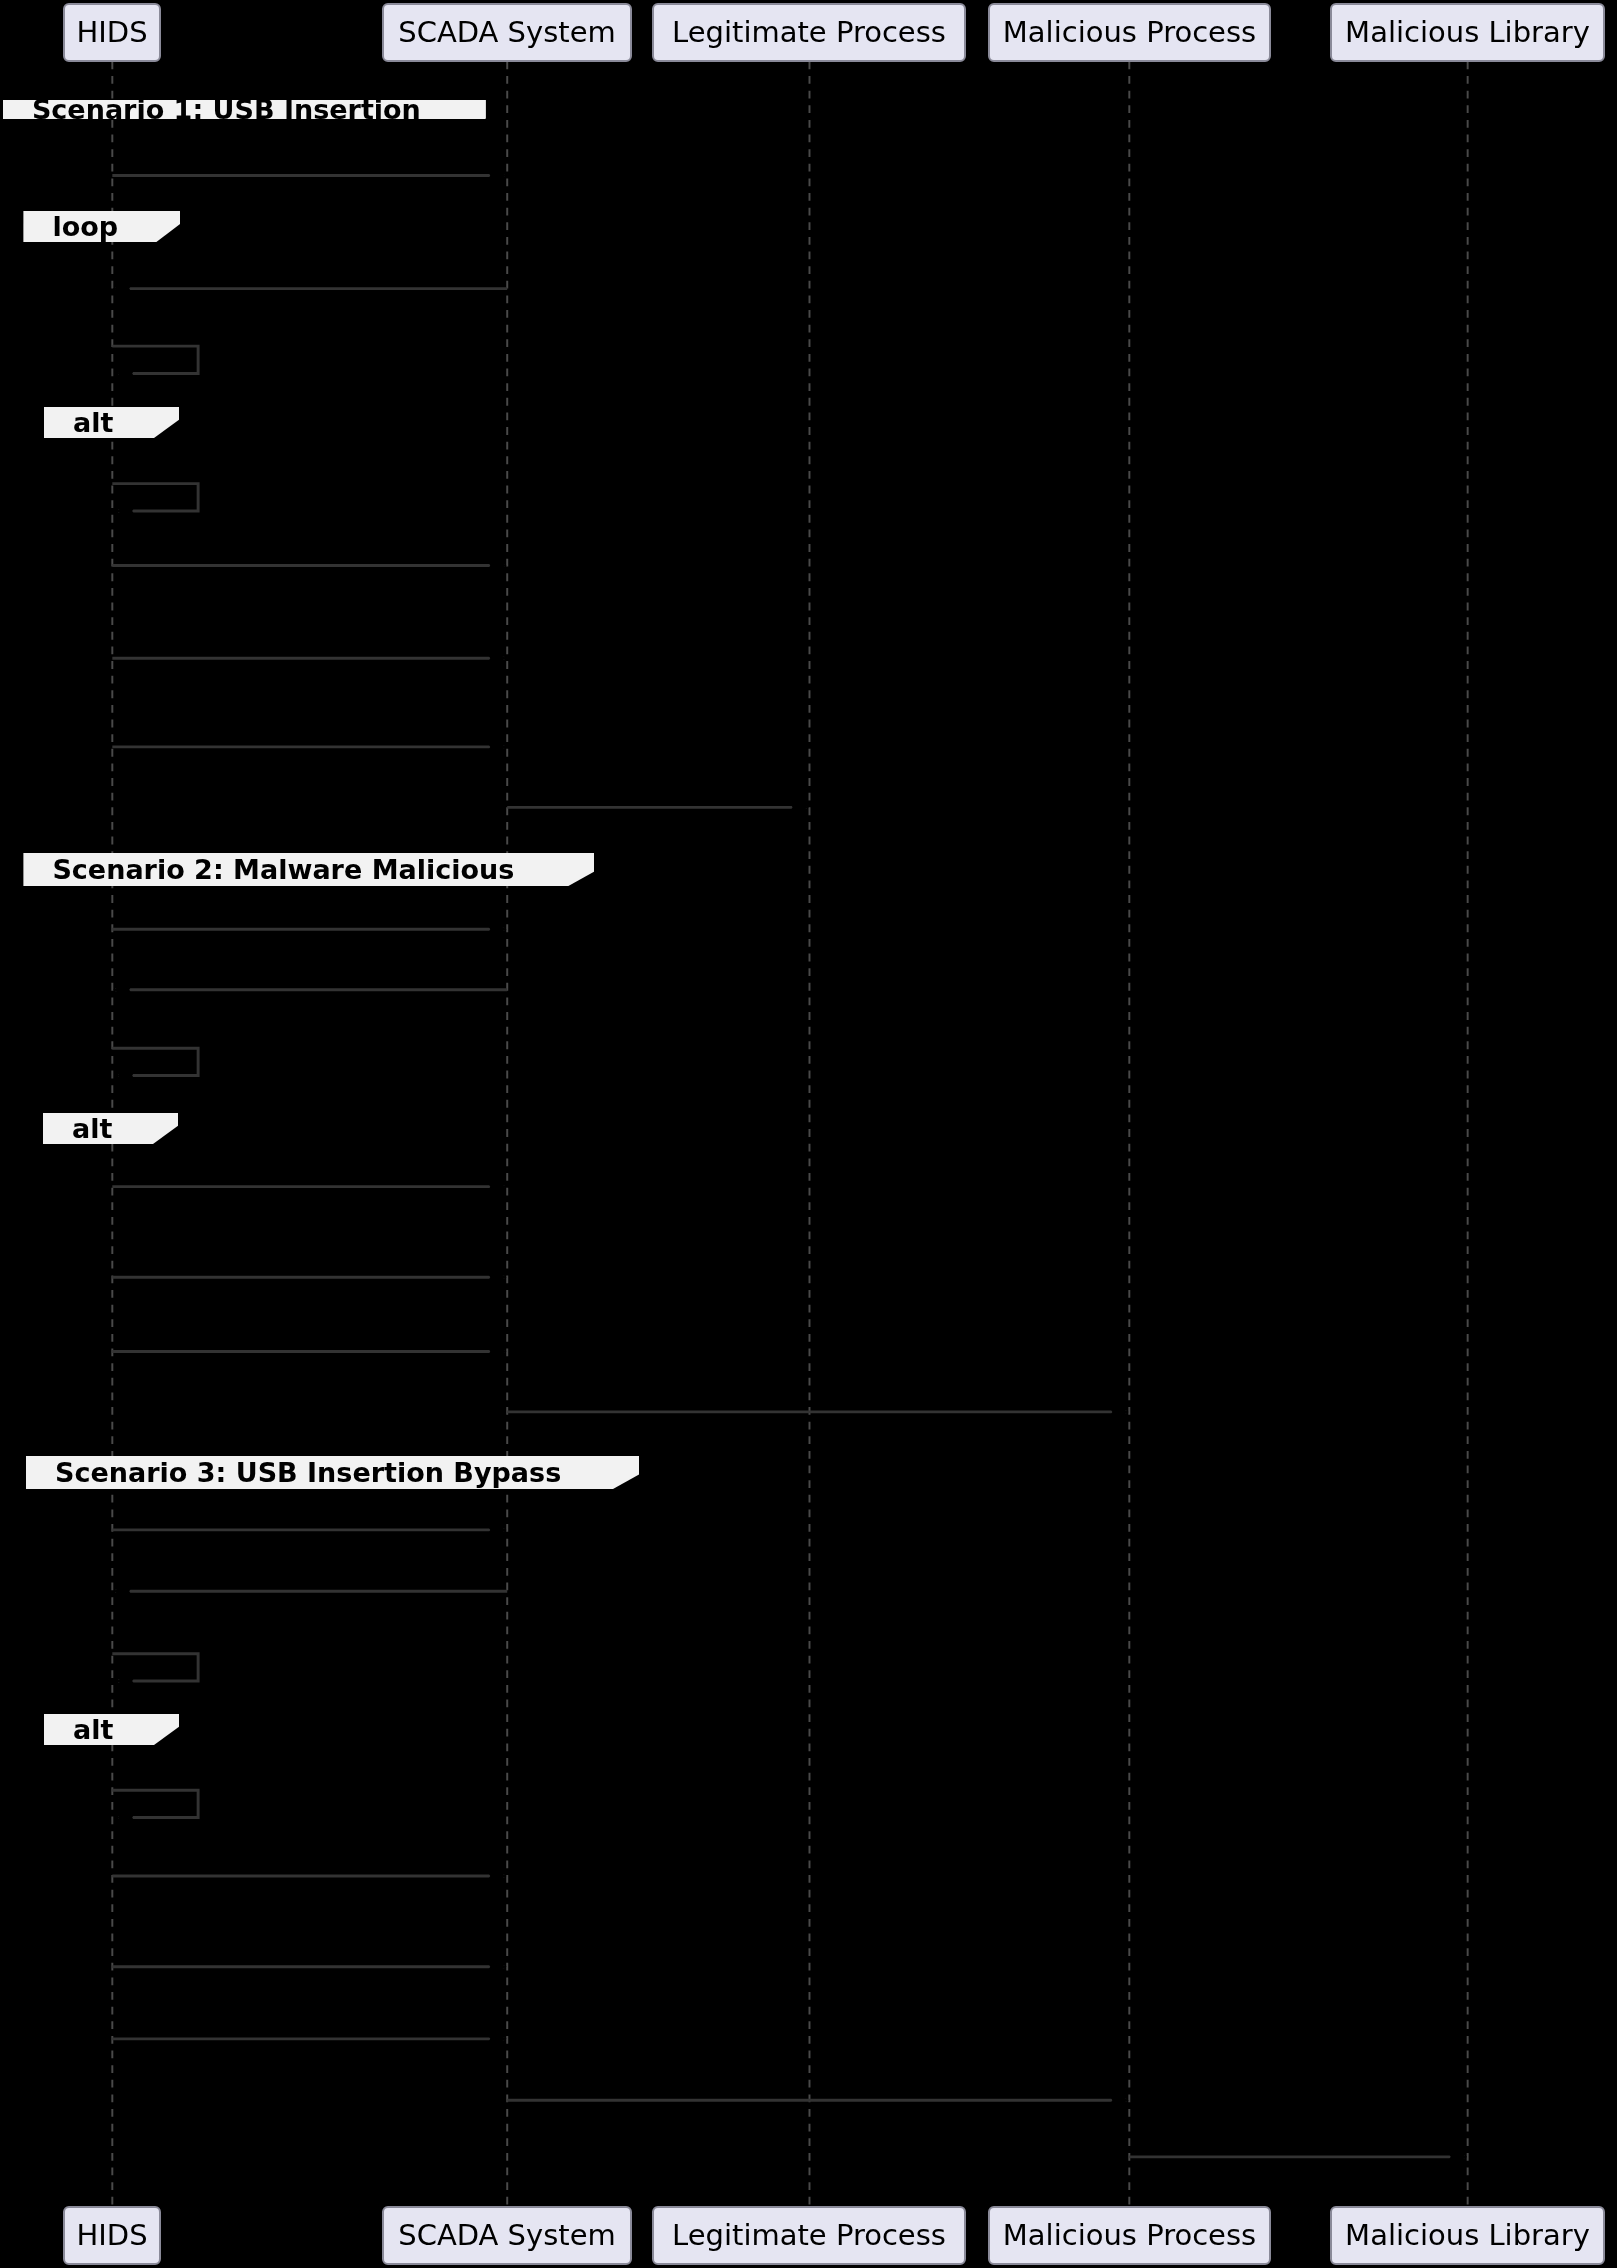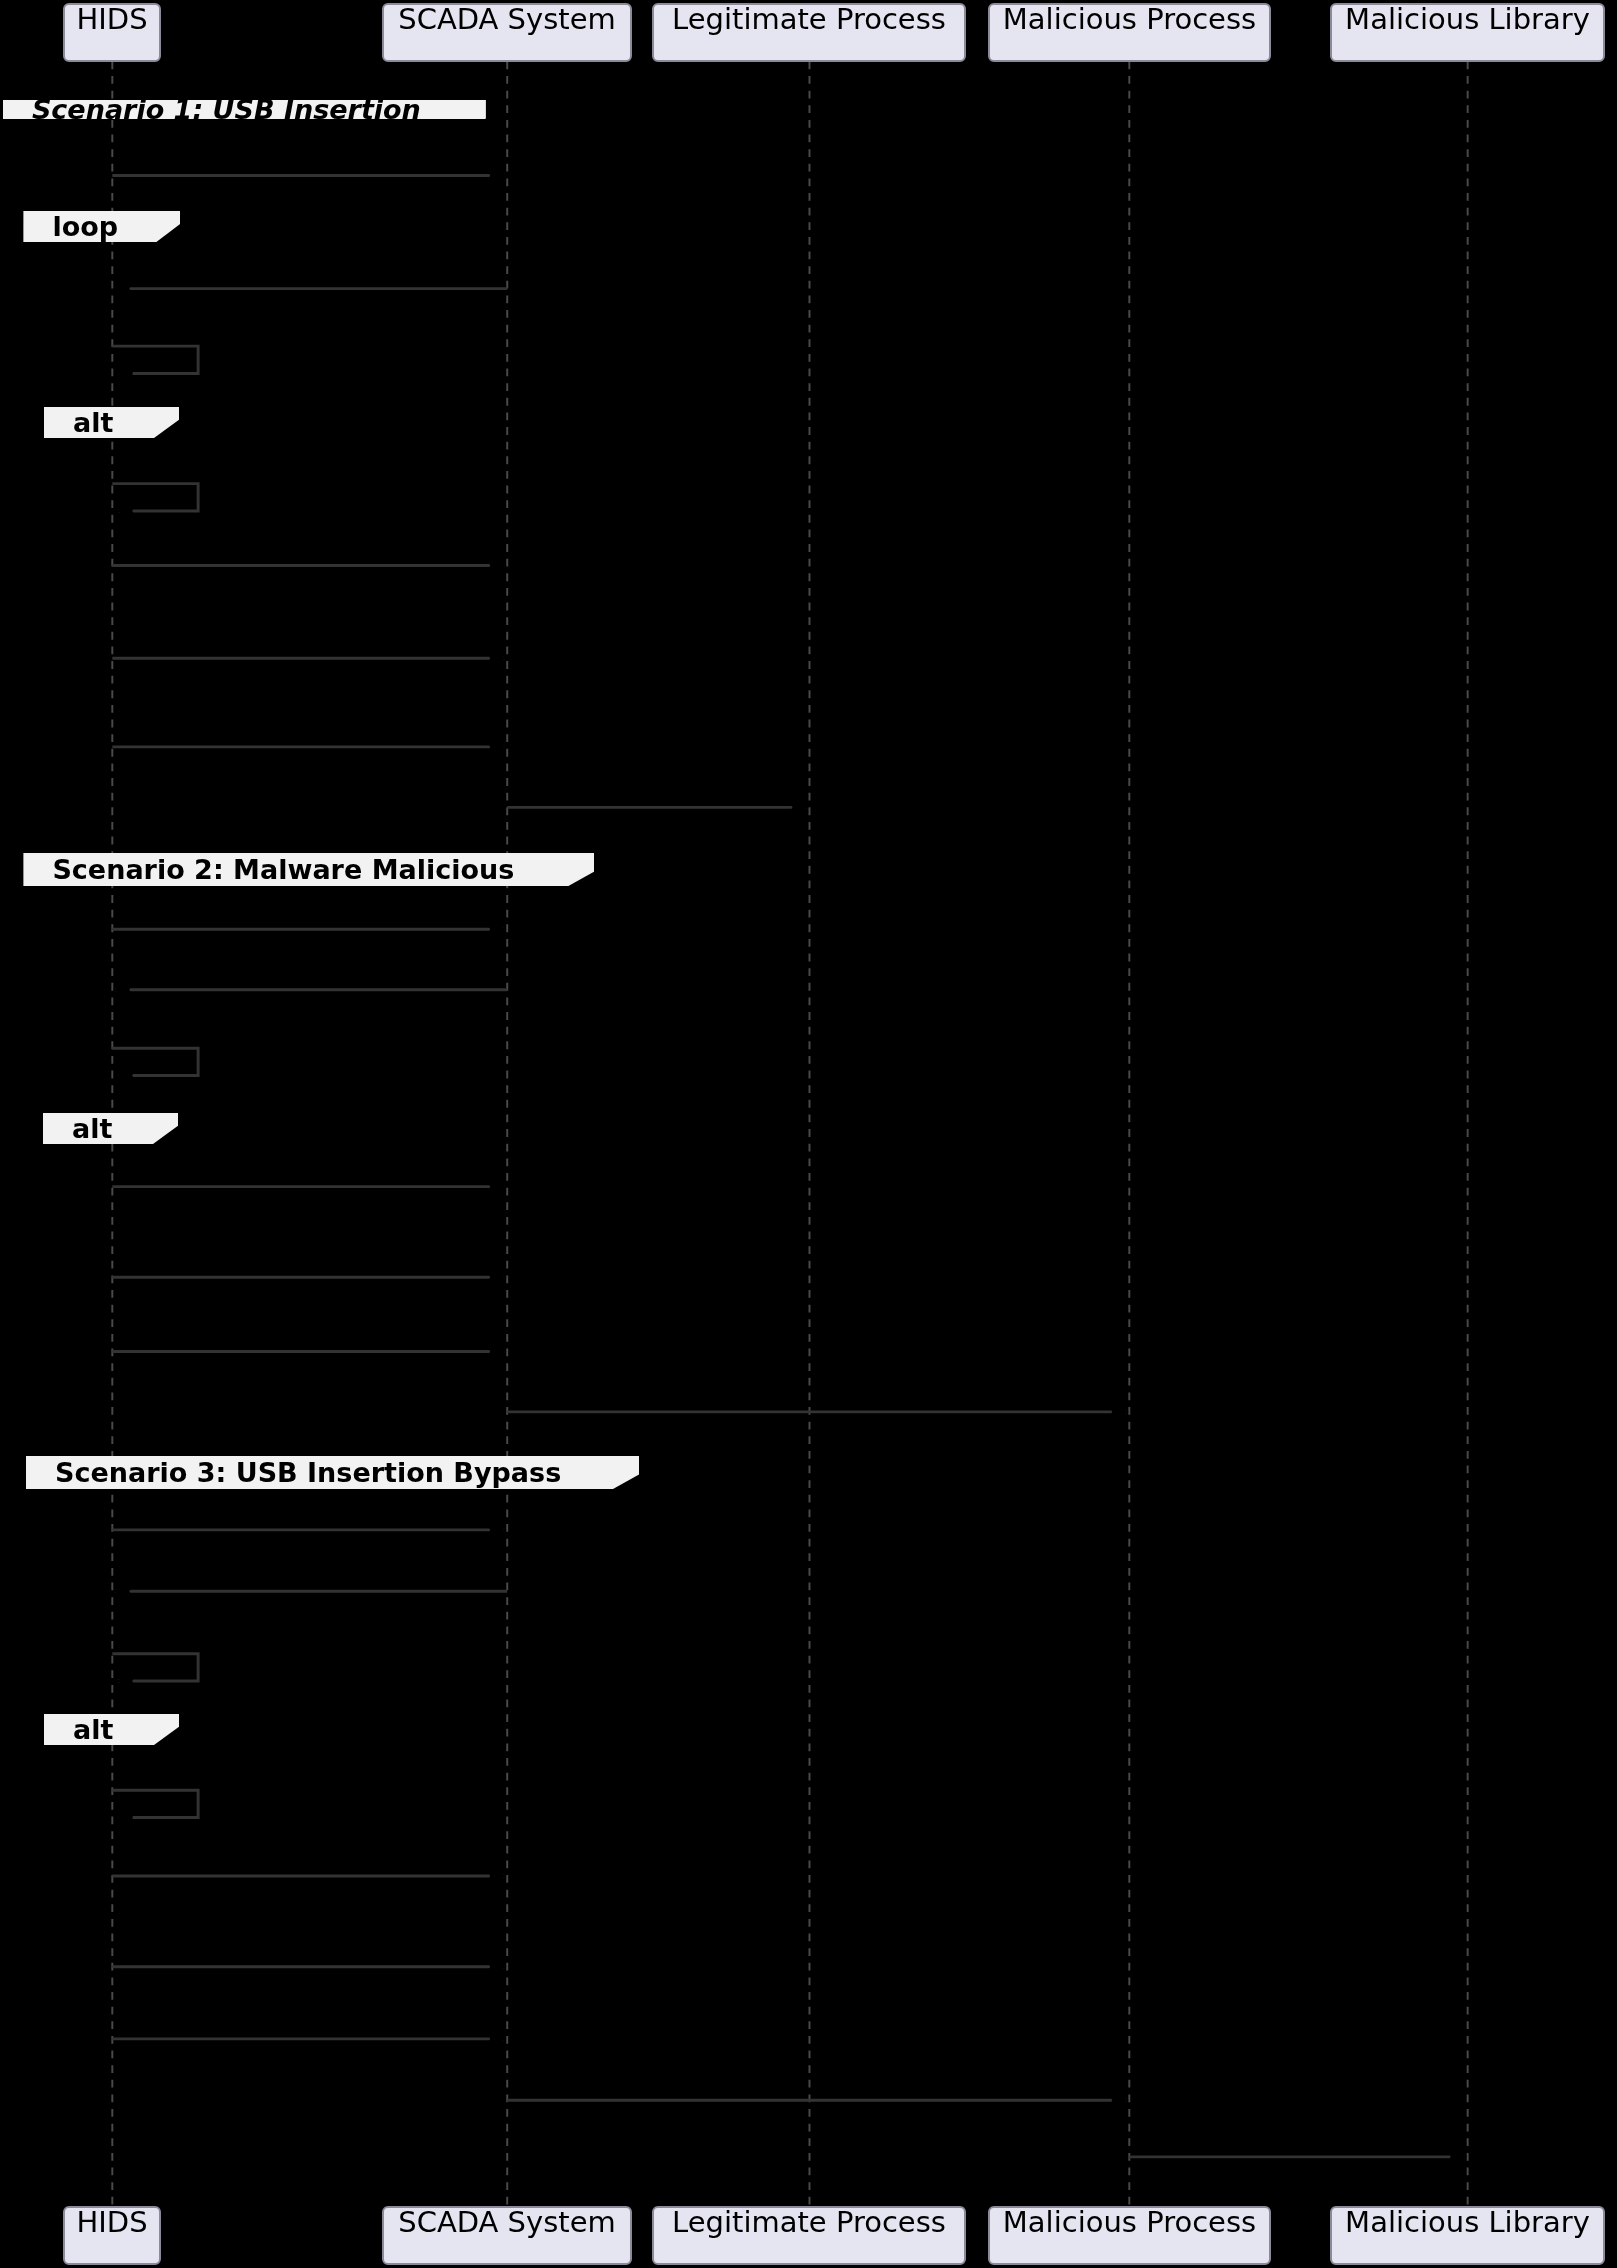--- a/index.html
+++ b/index.html
@@ -19,20 +19,21 @@
     position: absolute;
     left: 0; top: 0;
   }
   .actor-box {
     position: absolute;
     box-sizing: border-box;
     background: var(--actor-fill, #e5e5f2);
     border: 2px solid var(--actor-border, #8a8a99);
     border-radius: 5.9px;
     display: flex;
+    align-items: center;
     justify-content: center;
     color: var(--actor-text, #000);
     font-size: 29px;
     line-height: 1;
     white-space: nowrap;
   }
   .frame-label {
     position: absolute;
     box-sizing: border-box;
     background: var(--frame-fill, #f2f2f2);
@@ -114,21 +115,21 @@
       </div>
       <div class="actor-box" style="left: 988px; top: 2206px; width: 283px; height: 59px;">
         <span>Malicious Process</span>
       </div>
       <div class="actor-box" style="left: 1330px; top: 2.9px; width: 275px; height: 59px;">
         <span>Malicious Library</span>
       </div>
       <div class="actor-box" style="left: 1330px; top: 2206px; width: 275px; height: 59px;">
         <span>Malicious Library</span>
       </div>
-      <div class="frame-label" style="left: 2.9px; top: 100px; width: 483px; height: 19px; clip-path: polygon(0px 0px, 483px 0px, 483px 18.5px, 456px 33px, 0px 33px); font-style: italic;">
+      <div class="frame-label" style="left: 2.9px; top: 100px; width: 483px; height: 19px; clip-path: polygon(0px 0px, 483px 0px, 483px 18.5px, 456px 33px, 0px 33px);">
         <span>Scenario 1: USB Insertion</span>
       </div>
       <div class="frame-label" style="left: 23.4px; top: 211px; width: 157px; height: 31px; clip-path: polygon(0px 0px, 157px 0px, 157px 12.7px, 133px 31px, 0px 31px);">
         <span>loop</span>
       </div>
       <div class="frame-label" style="left: 44px; top: 407px; width: 135px; height: 31px; clip-path: polygon(0px 0px, 135px 0px, 135px 12.7px, 110px 31px, 0px 31px);">
         <span>alt</span>
       </div>
       <div class="frame-label" style="left: 23.4px; top: 853px; width: 571px; height: 33px; clip-path: polygon(0px 0px, 571px 0px, 571px 18.5px, 545px 33px, 0px 33px);">
         <span>Scenario 2: Malware Malicious</span>

